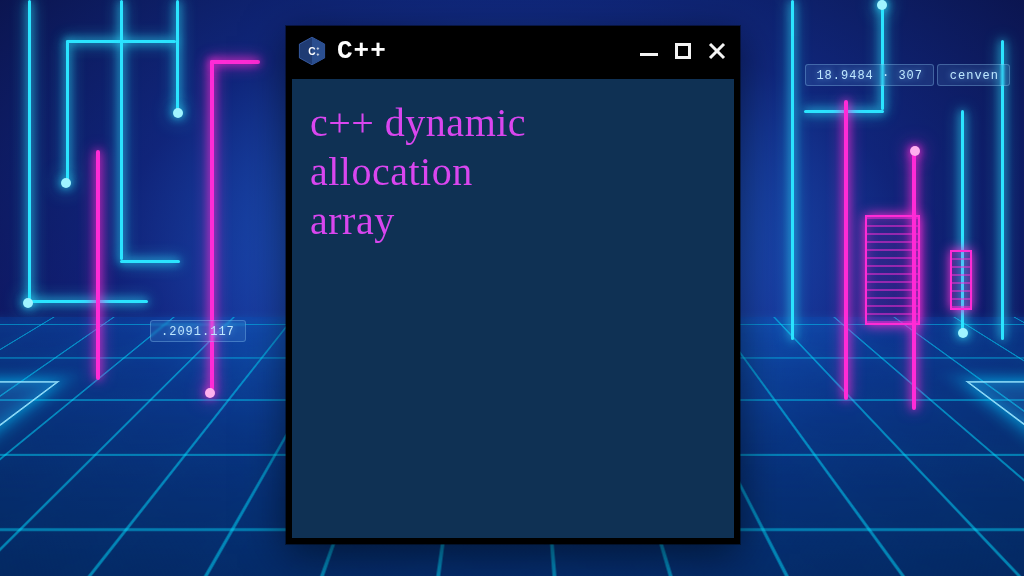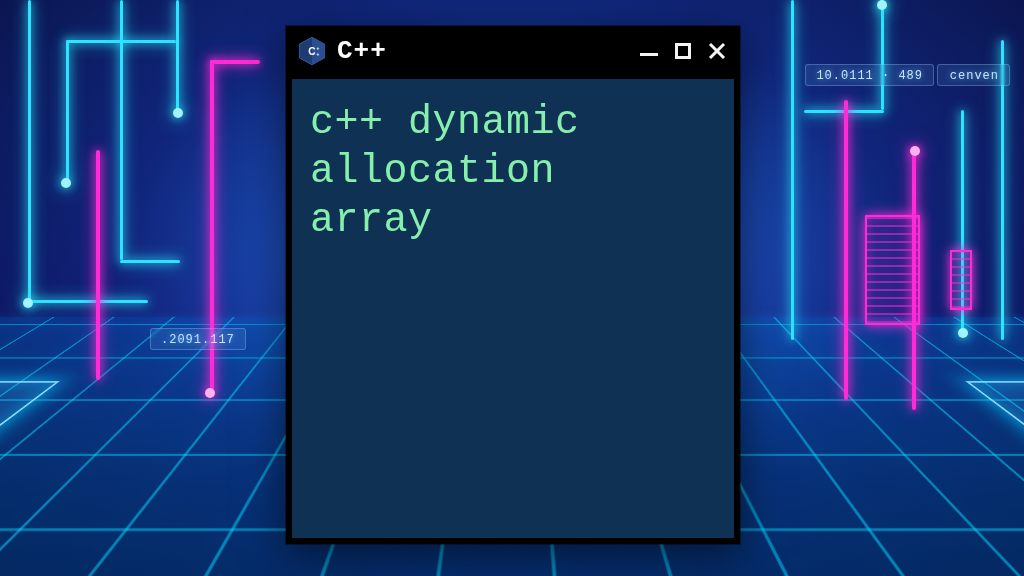--- a/index.html
+++ b/index.html
@@ -127,24 +127,24 @@
     .hex-icon { width:30px; height:30px; position:relative; flex:0 0 auto; }
     .hex-icon svg { width:100%; height:100%; }
 
     .client {
       position:absolute;
       left:5px; right:5px; top:52px; bottom:5px;
       background:#0f3154;
       padding:20px 18px;
     }
     .client .body-text {
-      color:#86efac;
+      color:#d946ef;
       font-size:40px;
       line-height:1.22;
-      font-family: Liberation Mono, monospace;
+      font-family: Liberation Serif, serif;
       white-space:pre-line;
       letter-spacing:0.5px;
     }
   </style>
 </head>
 <body>
 
 <div class="bg">
 
   <div class="floor"></div>
@@ -173,22 +173,22 @@
   <div class="node cyan" style="right:137px; top:0px;"></div>
   <div class="node cyan" style="right:56px; top:328px;"></div>
 
   <div class="trace magenta" style="right:108px; top:150px; width:4px; height:260px;"></div>
   <div class="trace magenta" style="right:176px; top:100px; width:4px; height:300px;"></div>
   <div class="node magenta" style="right:104px; top:146px;"></div>
 
   <div class="glow-box" style="right:104px; top:215px; width:55px; height:110px;"></div>
   <div class="glow-box" style="right:52px; top:250px; width:22px; height:60px;"></div>
 
-  <div class="strip" style="left:150px; top:328px;">.2091.117</div>
-  <div class="strip" style="right:90px; top:64px;">10.0111 · 489</div>
+  <div class="strip" style="left:150px; top:320px;">.2091.117</div>
+  <div class="strip" style="right:90px; top:64px;">18.9484 · 307</div>
   <div class="strip" style="right:14px; top:64px;padding-left:12px;">cenven</div>
 
 </div>
 
 <div class="window">
 
   <div class="titlebar">
     <div class="hex-icon">
       <svg viewBox="0 0 100 100">
         <polygon points="50,4 92,27 92,73 50,96 8,73 8,27" fill="#1f3b73" stroke="#3a5fa8" stroke-width="3"></polygon>

